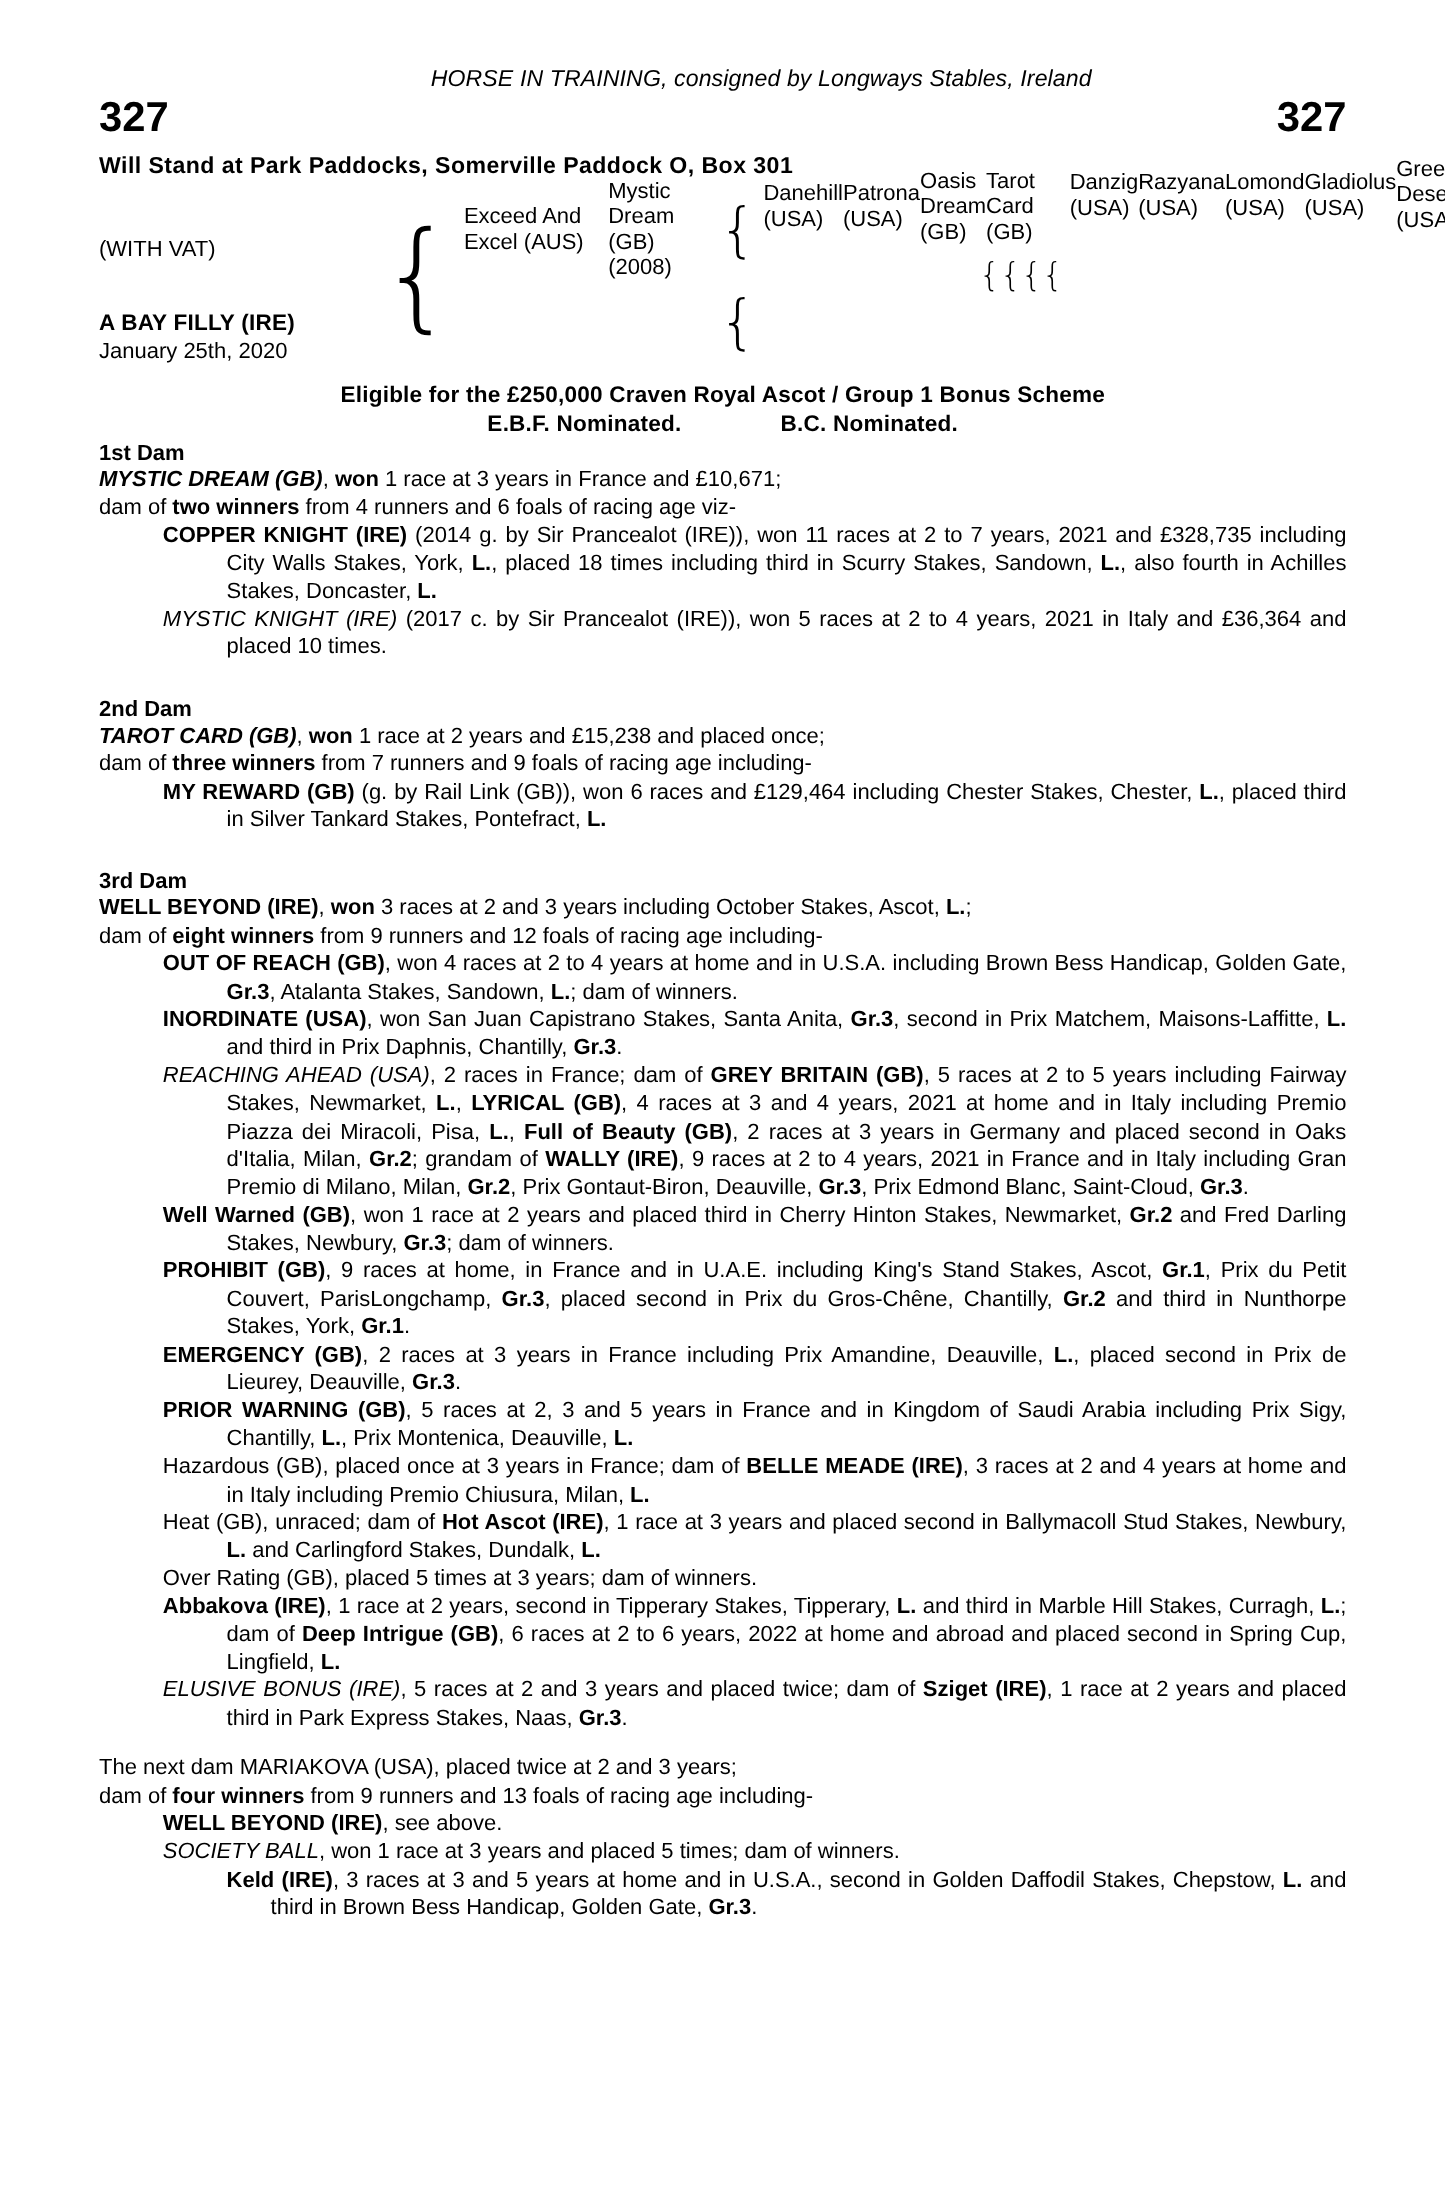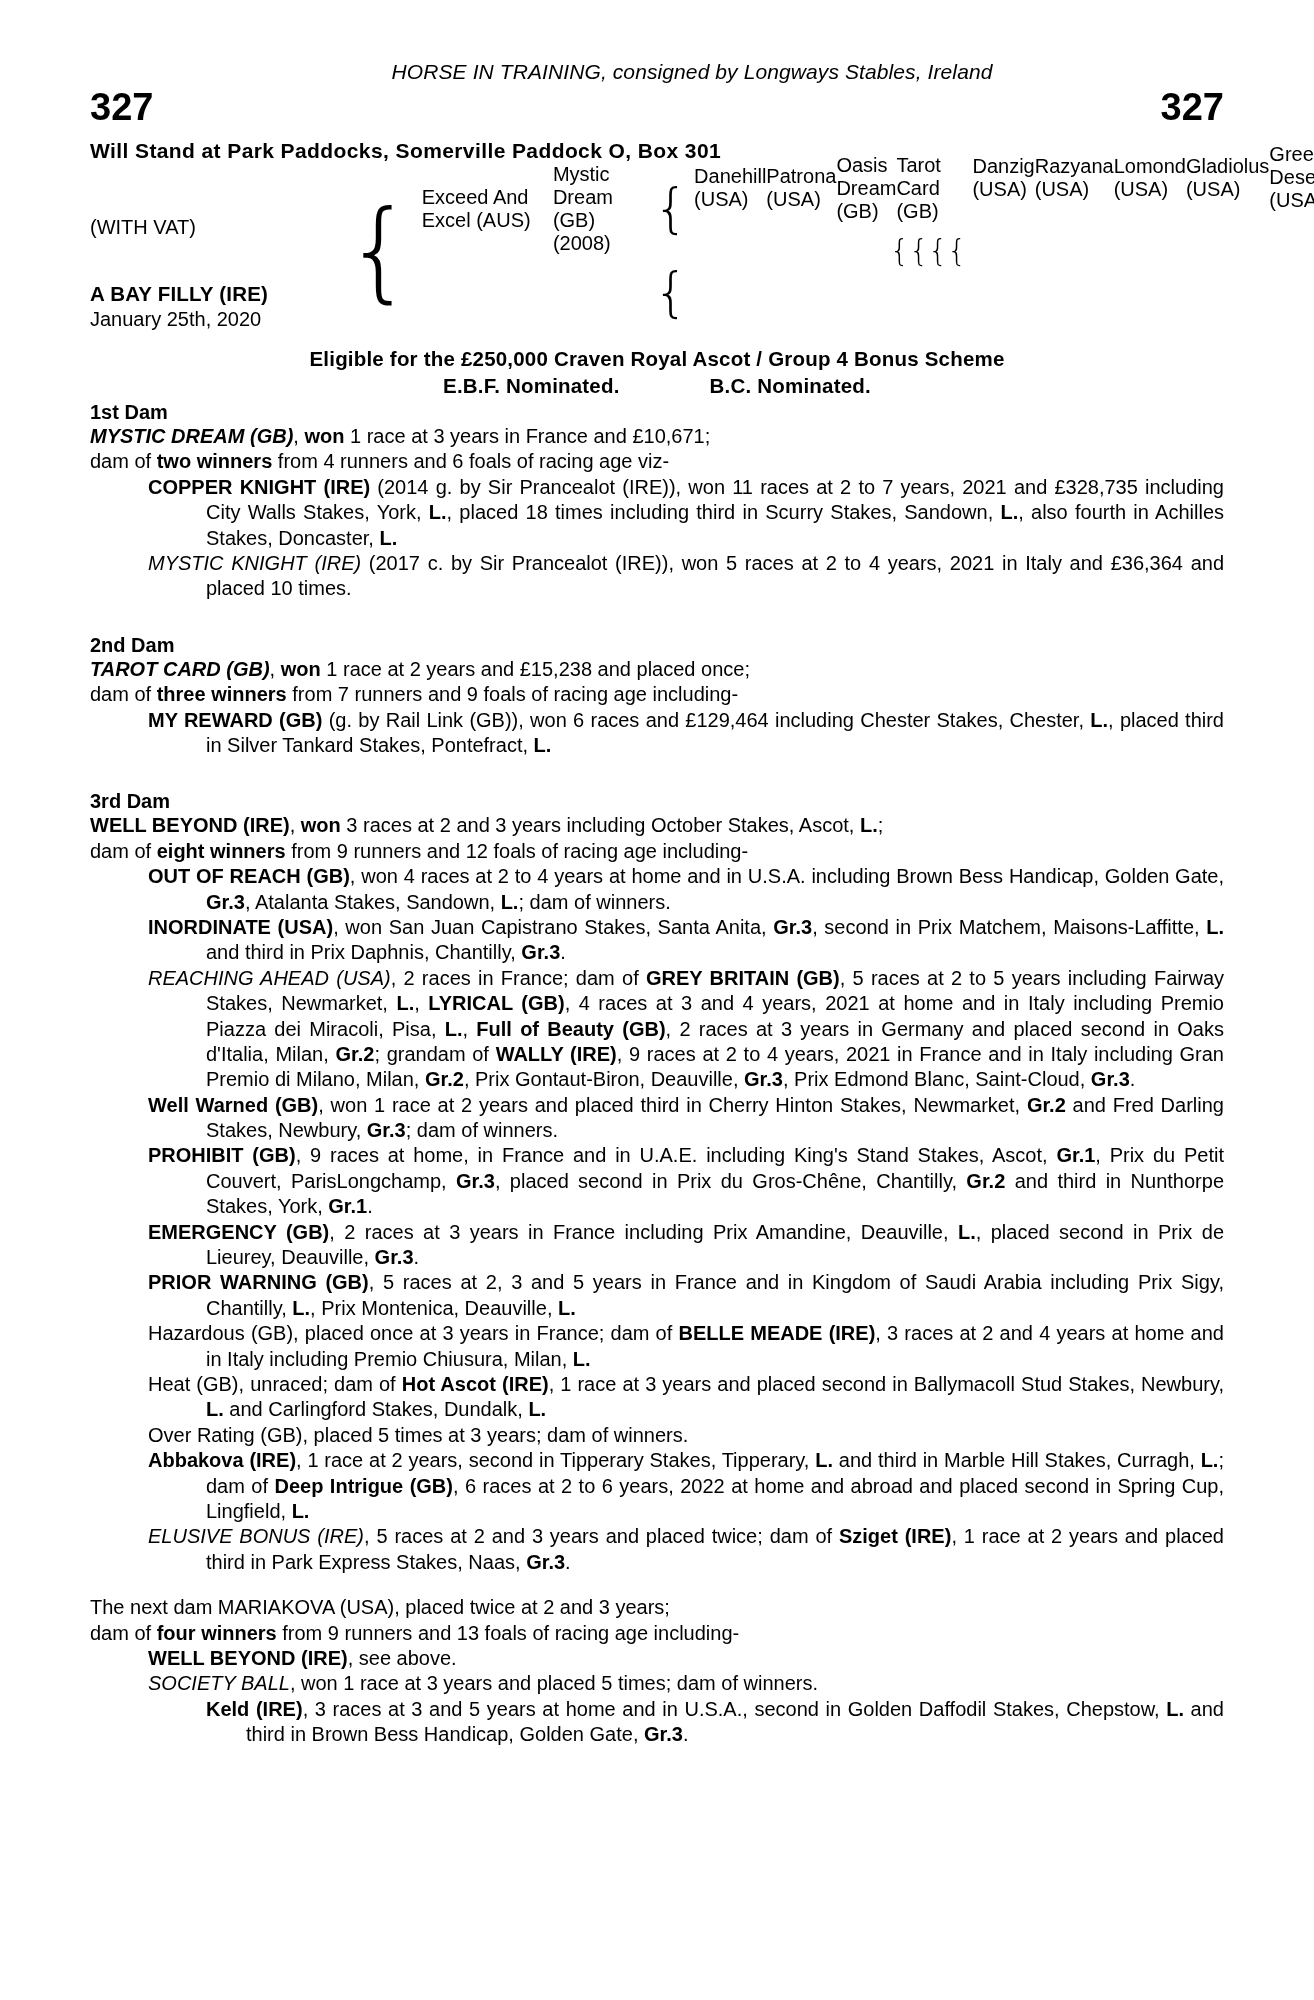--- a/index.html
+++ b/index.html
@@ -186,21 +186,21 @@
       <div class="cell">Lomond (USA)</div>
       <div class="cell">Gladiolus (USA)</div>
       <div class="cell">Green Desert (USA)</div>
       <div class="cell">Hope (IRE)</div>
       <div class="cell">Fasliyev (USA)</div>
       <div class="cell">Well Beyond (IRE)</div>
     </div>
   </div>
 
   <div class="eligible">
-    <div>Eligible for the £250,000 Craven Royal Ascot / Group 4 Bonus Scheme</div>
+    <div>Eligible for the £250,000 Craven Royal Ascot / Group 1 Bonus Scheme</div>
     <div class="nominated">
       <span>E.B.F. Nominated.</span>
       <span>B.C. Nominated.</span>
     </div>
   </div>
 
   <div class="dam-head first">1st Dam</div>
 
   <p class="t i1"><i><b>MYSTIC DREAM (GB)</b></i>, <b>won</b> 1 race at 3 years in France and £10,671;</p>
   <p class="t i1">dam of <b>two winners</b> from 4 runners and 6 foals of racing age viz-</p>

